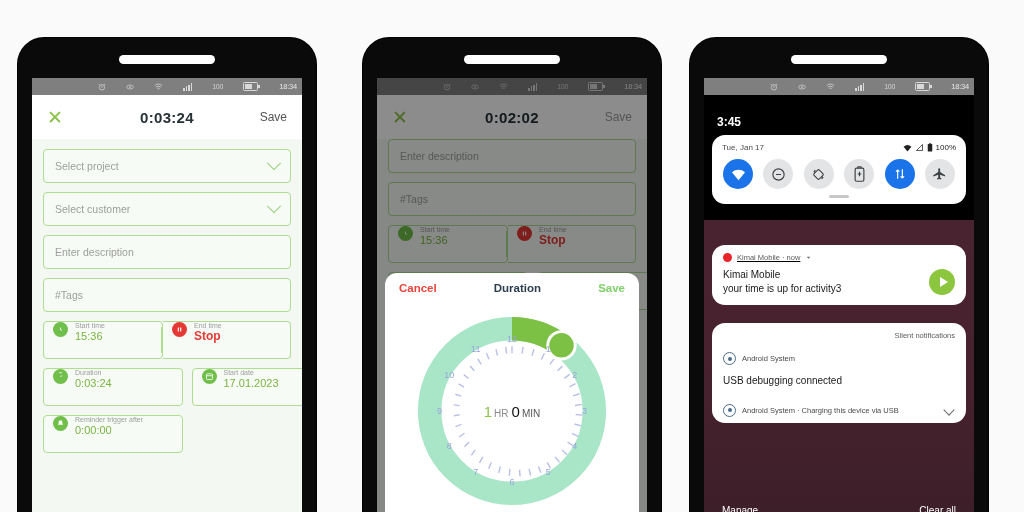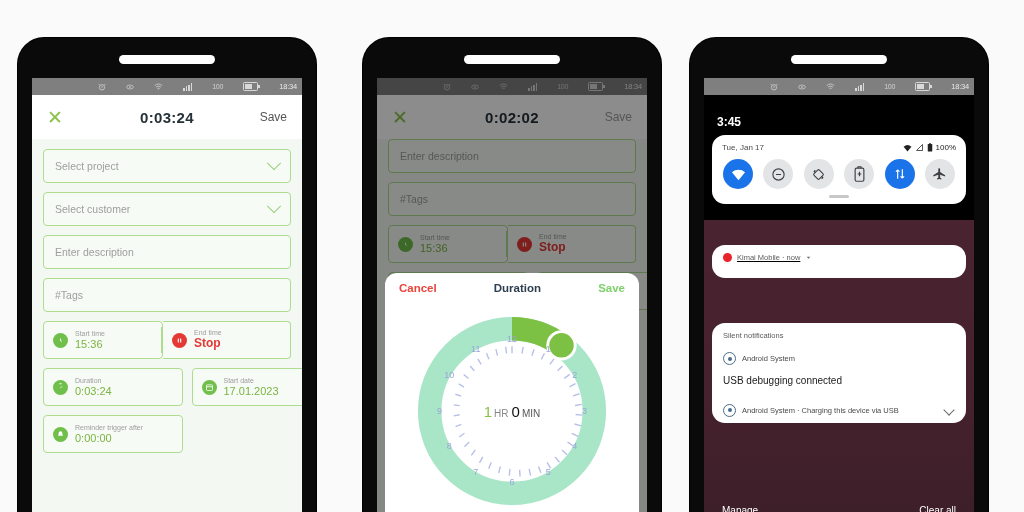--- a/index.html
+++ b/index.html
@@ -77,21 +77,21 @@
     padding:0 11px;justify-content:space-between;
   }
   .field .ph{font-size:10.5px;color:#9e9e9e;}
   .chev{
     width:9px;height:9px;border-right:1.6px solid #9ccf7c;border-bottom:1.6px solid #9ccf7c;
     transform:rotate(45deg) translate(-2px,-2px);
   }
   .row2{display:flex;gap:9px;margin-bottom:9px;}
   .cell{
     flex:1;border:1px solid #aedd8f;border-radius:4px;background:#f6fbf5;
-    height:36px;display:flex;align-items:center;padding:0 9px;gap:7px;
+    height:36px;display:flex;padding:0 9px;gap:7px;
   }
   .cell.half{flex:0 0 calc(50% - 4.5px);}
   .cell .ic{width:15px;height:15px;border-radius:50%;flex:0 0 auto;
     display:flex;align-items:center;justify-content:center;color:#fff;font-size:8px;}
   .ic.green{background:#6fbf4a;}
   .ic.red{background:#e53935;}
   .cell .txt{display:flex;flex-direction:column;line-height:1.12;}
   .cell .lbl{font-size:7px;color:#9e9e9e;}
   .cell .val{font-size:11px;color:#7cb342;}
   .cell .val.stop{color:#e53935;font-weight:bold;font-size:12px;}
@@ -148,21 +148,21 @@
   .n-app{font-size:7.5px;color:#5b5b5b;}
   .n-body{display:flex;align-items:center;justify-content:space-between;gap:8px;}
   .n-title{font-size:10px;color:#1a1a1a;line-height:1.35;}
   .n-text{font-size:10px;color:#1a1a1a;line-height:1.35;}
   .play-btn{width:26px;height:26px;border-radius:50%;background:#8cc63f;
     display:flex;align-items:center;justify-content:center;flex:0 0 auto;}
   .play-btn:after{content:"";border-left:8px solid #fff;border-top:5px solid transparent;
     border-bottom:5px solid transparent;margin-left:3px;}
 
   #notif-silent{top:228px;padding:8px 11px 6px 11px;}
-  .silent-hd{font-size:7.5px;color:#5b5b5b;margin-bottom:12px;}
+  .silent-hd{font-size:7.5px;color:#5b5b5b;margin-bottom:12px;text-align:right;}
   .sys-row{display:flex;align-items:center;gap:6px;}
   .sys-ic{width:11px;height:11px;border-radius:50%;border:1.2px solid #4a6b8a;
     display:flex;align-items:center;justify-content:center;flex:0 0 auto;}
   .sys-ic i{width:4px;height:4px;border-radius:50%;background:#4a6b8a;display:block;}
   .sys-name{font-size:7.5px;color:#4a4a4a;}
   .usb-l1{font-size:10px;color:#1a1a1a;margin-top:9px;line-height:1.38;}
   .usb-l2{font-size:10px;color:#1a1a1a;line-height:1.38;}
   .sys-sep{margin-top:16px;display:flex;align-items:center;justify-content:space-between;}
   .chev-d{width:7px;height:7px;border-right:1.3px solid #6a6a6a;border-bottom:1.3px solid #6a6a6a;
     transform:rotate(45deg);margin-right:2px;}
@@ -587,20 +587,27 @@
         </div>
 
         <div class="n-card" id="notif-kimai">
           <div class="n-head">
             <span class="n-dot"></span>
             <span class="n-app">Kimai Mobile · now</span>
             <svg width="7" height="7" viewBox="0 0 24 24" fill="#6a6a6a">
                 <path d="M6 9l6 7 6-7z"></path>
               </svg>
           </div>
+          <div class="n-body">
+            <div>
+              <div class="n-title">Kimai Mobile</div>
+              <div class="n-text">your time is up for activity3</div>
+            </div>
+            <div class="play-btn"></div>
+          </div>
         </div>
 
         <div class="n-card" id="notif-silent">
           <div class="silent-hd">Silent notifications</div>
           <div class="sys-row">
             <span class="sys-ic">
                 <i></i>
               </span>
             <span class="sys-name">Android System</span>
           </div>

